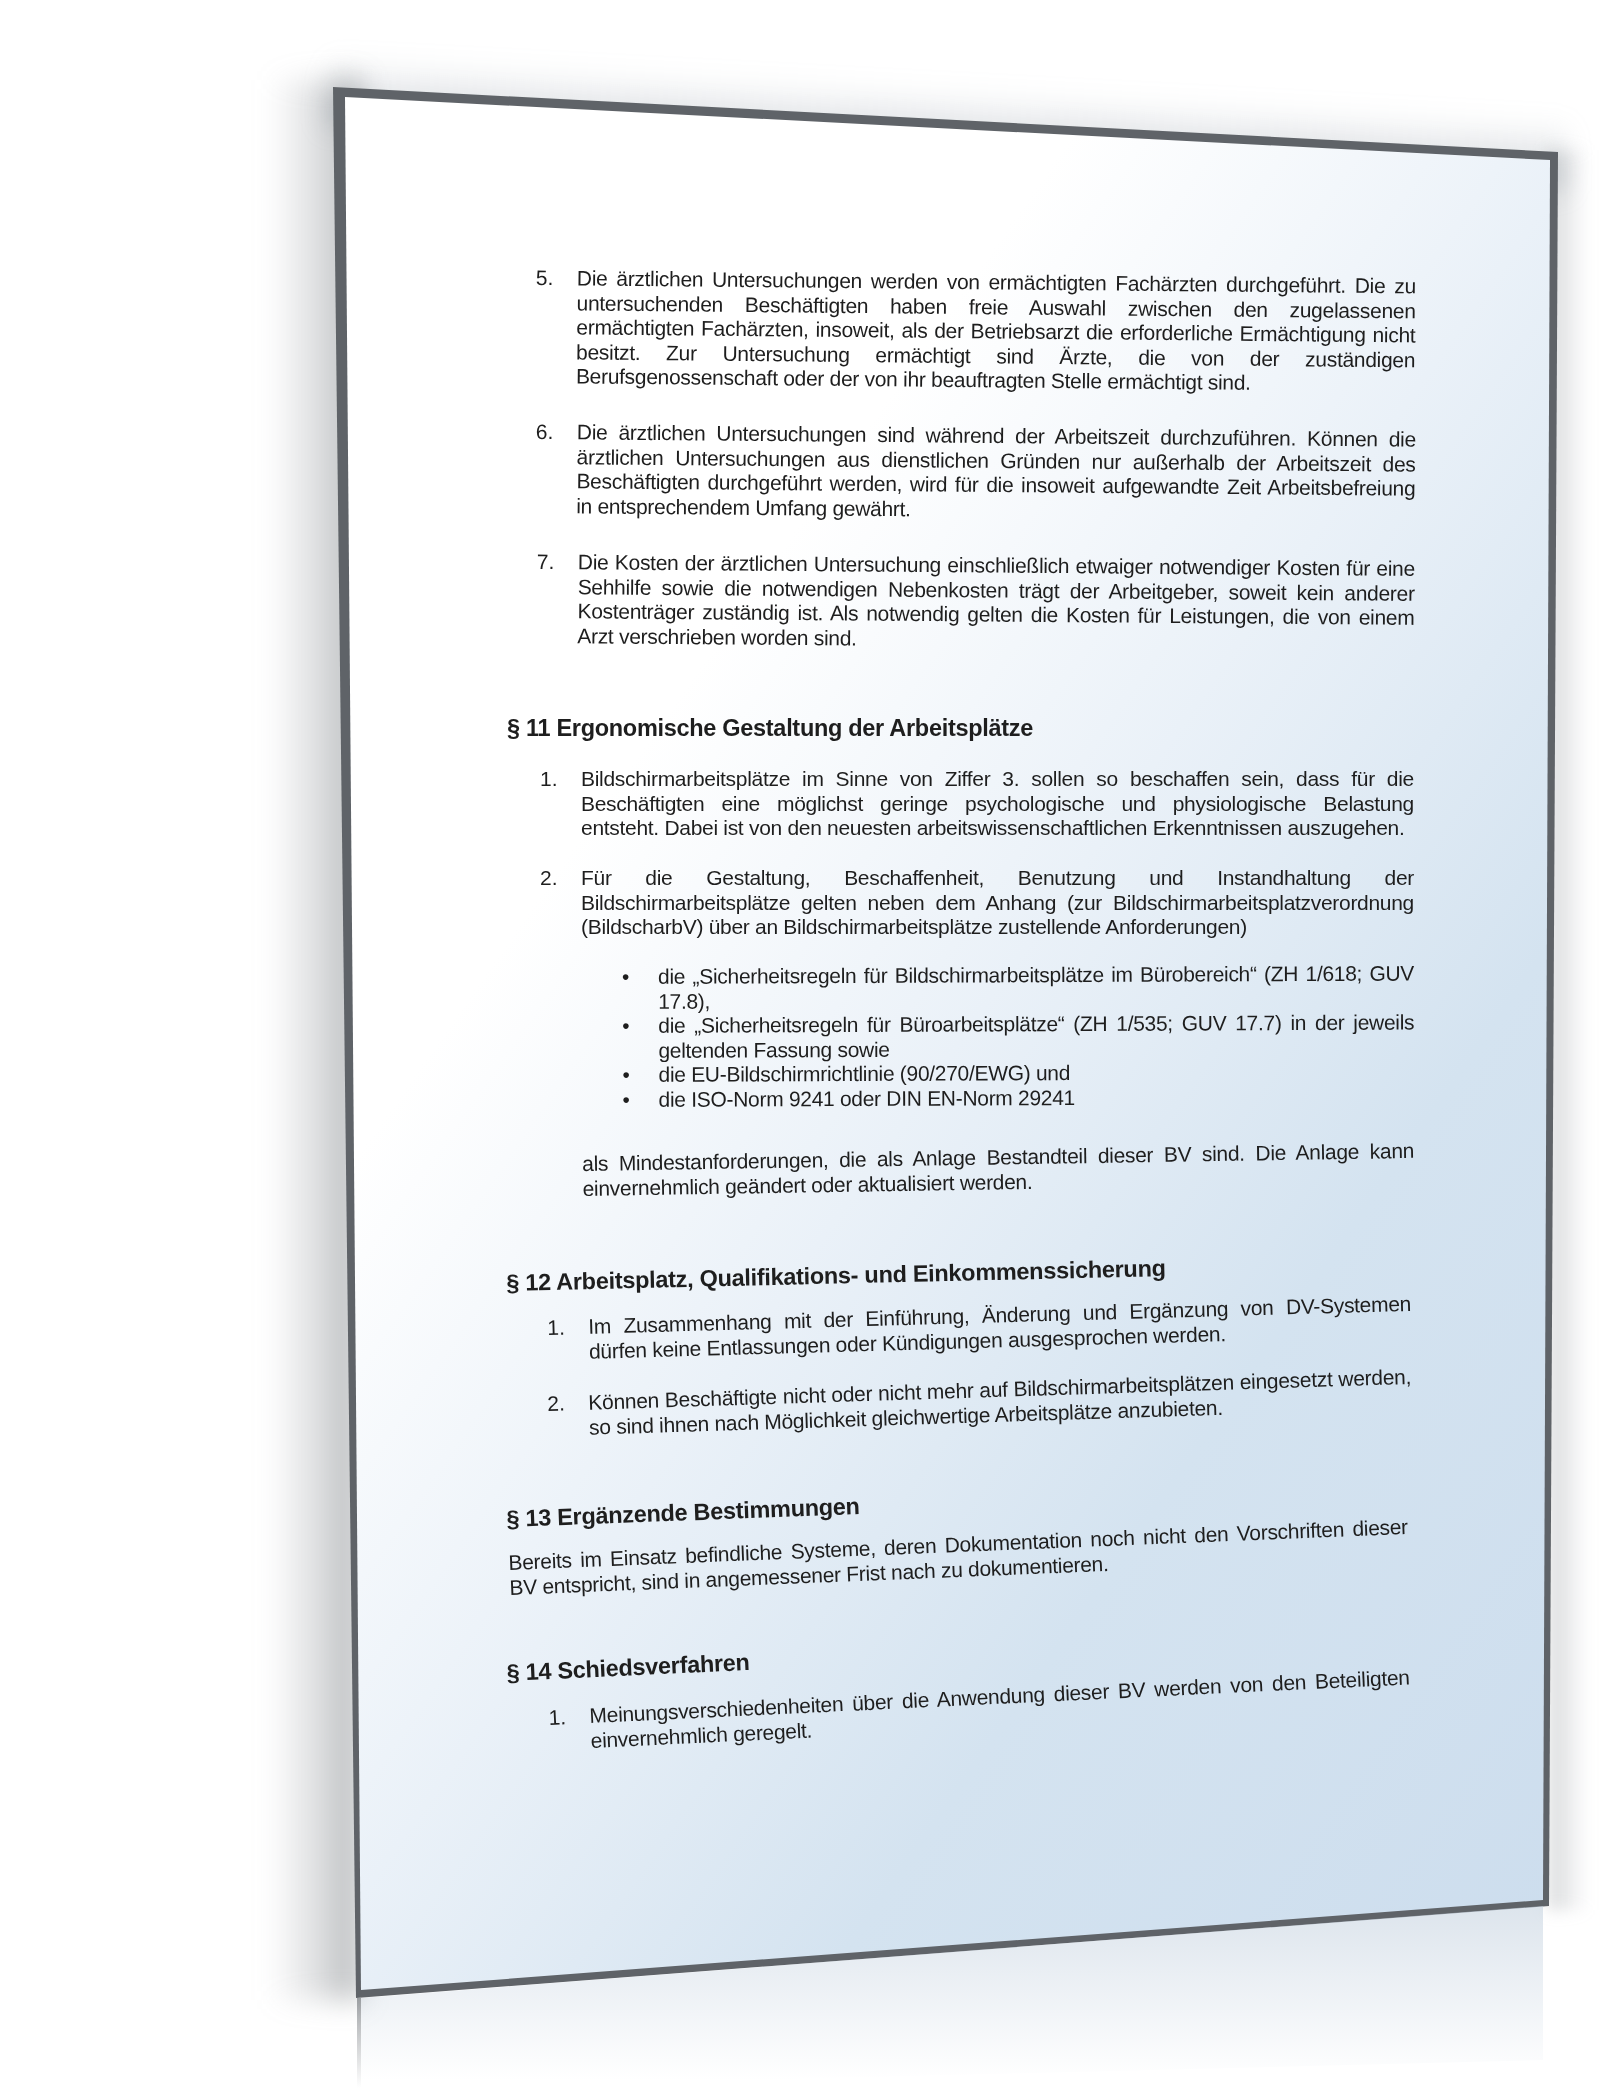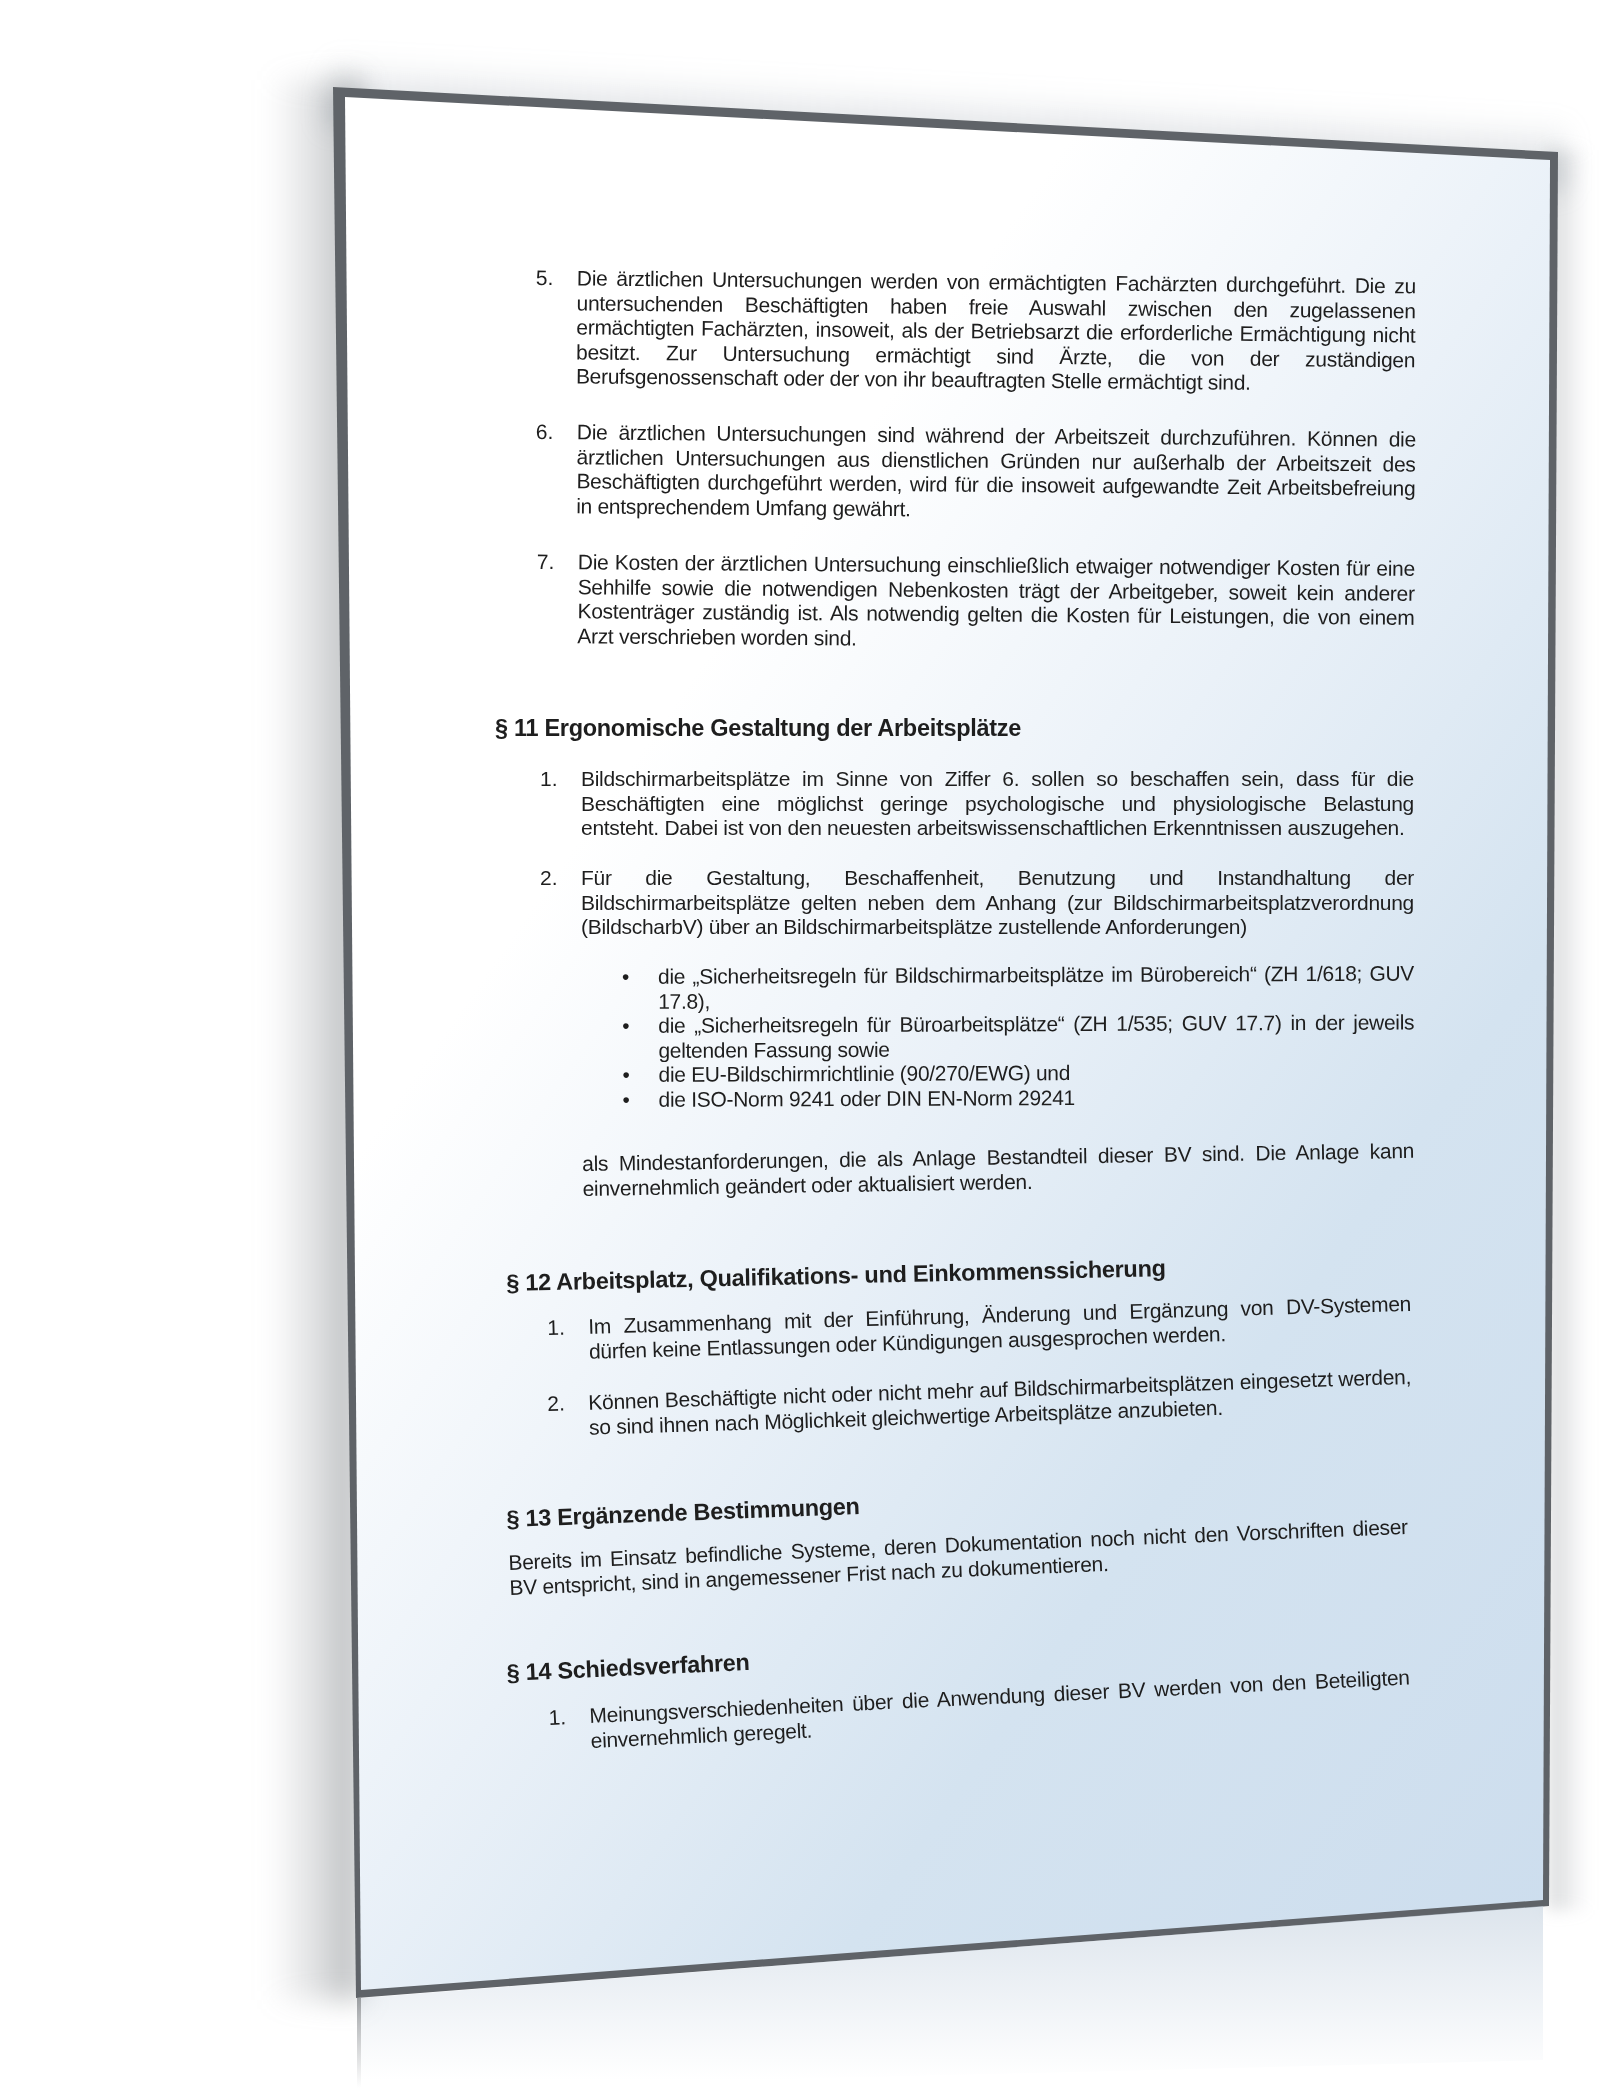--- a/index.html
+++ b/index.html
@@ -84,25 +84,25 @@
     <div class="block item" style="left:536px; top:420px; width:880px; transform: rotate(0.5deg);">
       <span class="num">6.</span>
       <div class="para">Die ärztlichen Untersuchungen sind während der Arbeitszeit durchzuführen. Können die ärztlichen Untersuchungen aus dienstlichen Gründen nur außerhalb der Arbeitszeit des Beschäftigten durchgeführt werden, wird für die insoweit aufgewandte Zeit Arbeitsbefreiung in entsprechendem Umfang gewährt.</div>
     </div>
 
     <div class="block item" style="left:537px; top:550px; width:878px; transform: rotate(0.45deg);">
       <span class="num">7.</span>
       <div class="para">Die Kosten der ärztlichen Untersuchung einschließlich etwaiger notwendiger Kosten für eine Sehhilfe sowie die notwendigen Nebenkosten trägt der Arbeitgeber, soweit kein anderer Kostenträger zuständig ist. Als notwendig gelten die Kosten für Leistungen, die von einem Arzt verschrieben worden sind.</div>
     </div>
 
-    <div class="block heading" style="left:495px; top:715px; width:900px;">§ 11 Ergonomische Gestaltung der Arbeitsplätze</div>
+    <div class="block heading" style="left:507px; top:715px; width:900px;">§ 11 Ergonomische Gestaltung der Arbeitsplätze</div>
 
     <div class="block item" style="left:540px; top:767px; width:874px;">
       <span class="num">1.</span>
-      <div class="para">Bildschirmarbeitsplätze im Sinne von Ziffer 6. sollen so beschaffen sein, dass für die Beschäftigten eine möglichst geringe psychologische und physiologische Belastung entsteht. Dabei ist von den neuesten arbeitswissenschaftlichen Erkenntnissen auszugehen.</div>
+      <div class="para">Bildschirmarbeitsplätze im Sinne von Ziffer 3. sollen so beschaffen sein, dass für die Beschäftigten eine möglichst geringe psychologische und physiologische Belastung entsteht. Dabei ist von den neuesten arbeitswissenschaftlichen Erkenntnissen auszugehen.</div>
     </div>
 
     <div class="block item" style="left:540px; top:866px; width:874px;">
       <span class="num">2.</span>
       <div class="para">Für die Gestaltung, Beschaffenheit, Benutzung und Instandhaltung der Bildschirmarbeitsplätze gelten neben dem Anhang (zur Bildschirmarbeitsplatzverordnung (BildscharbV) über an Bildschirmarbeitsplätze zustellende Anforderungen)</div>
     </div>
 
     <div class="block" style="left:618px; top:965px; width:796px; transform: rotate(-0.25deg);">
       <ul class="bullets">
         <li>

